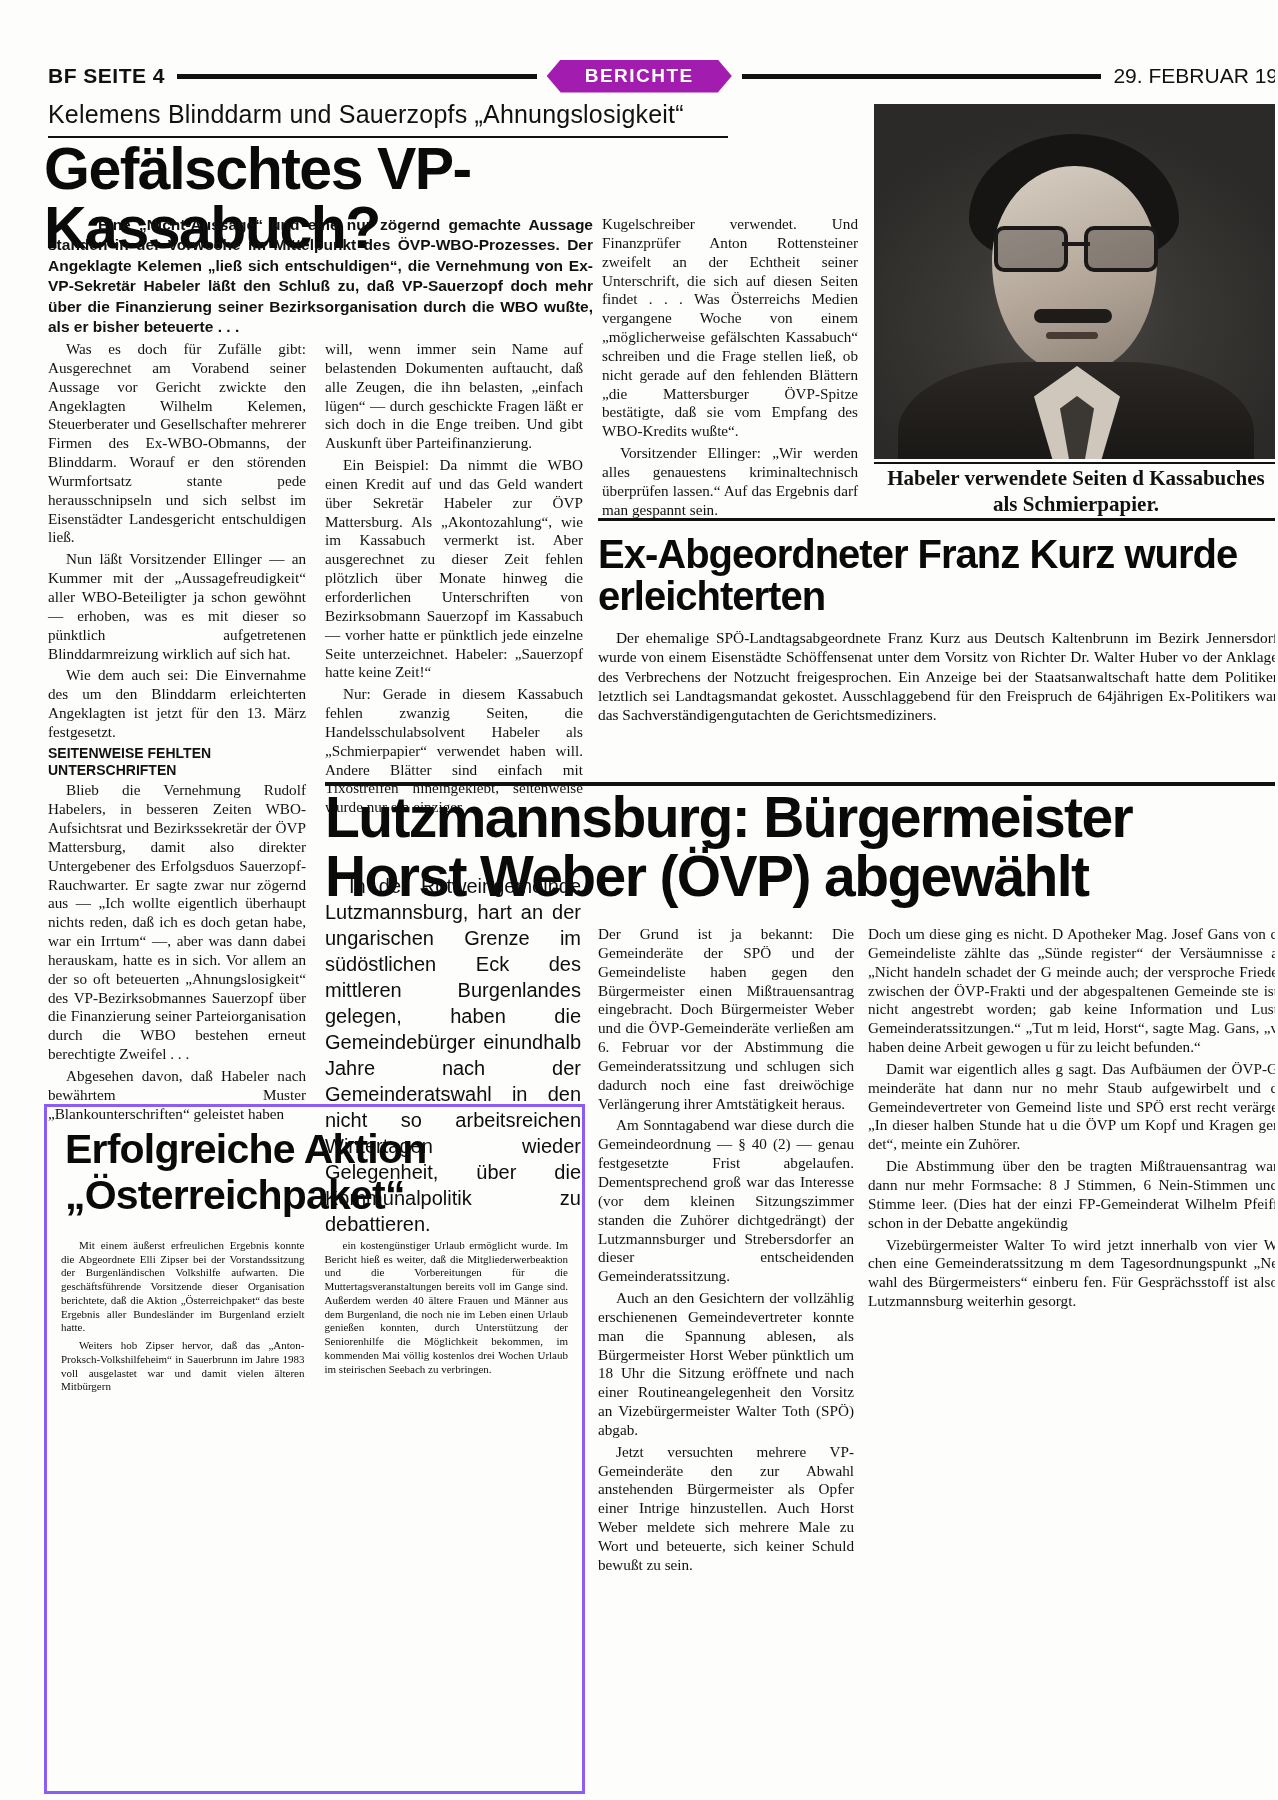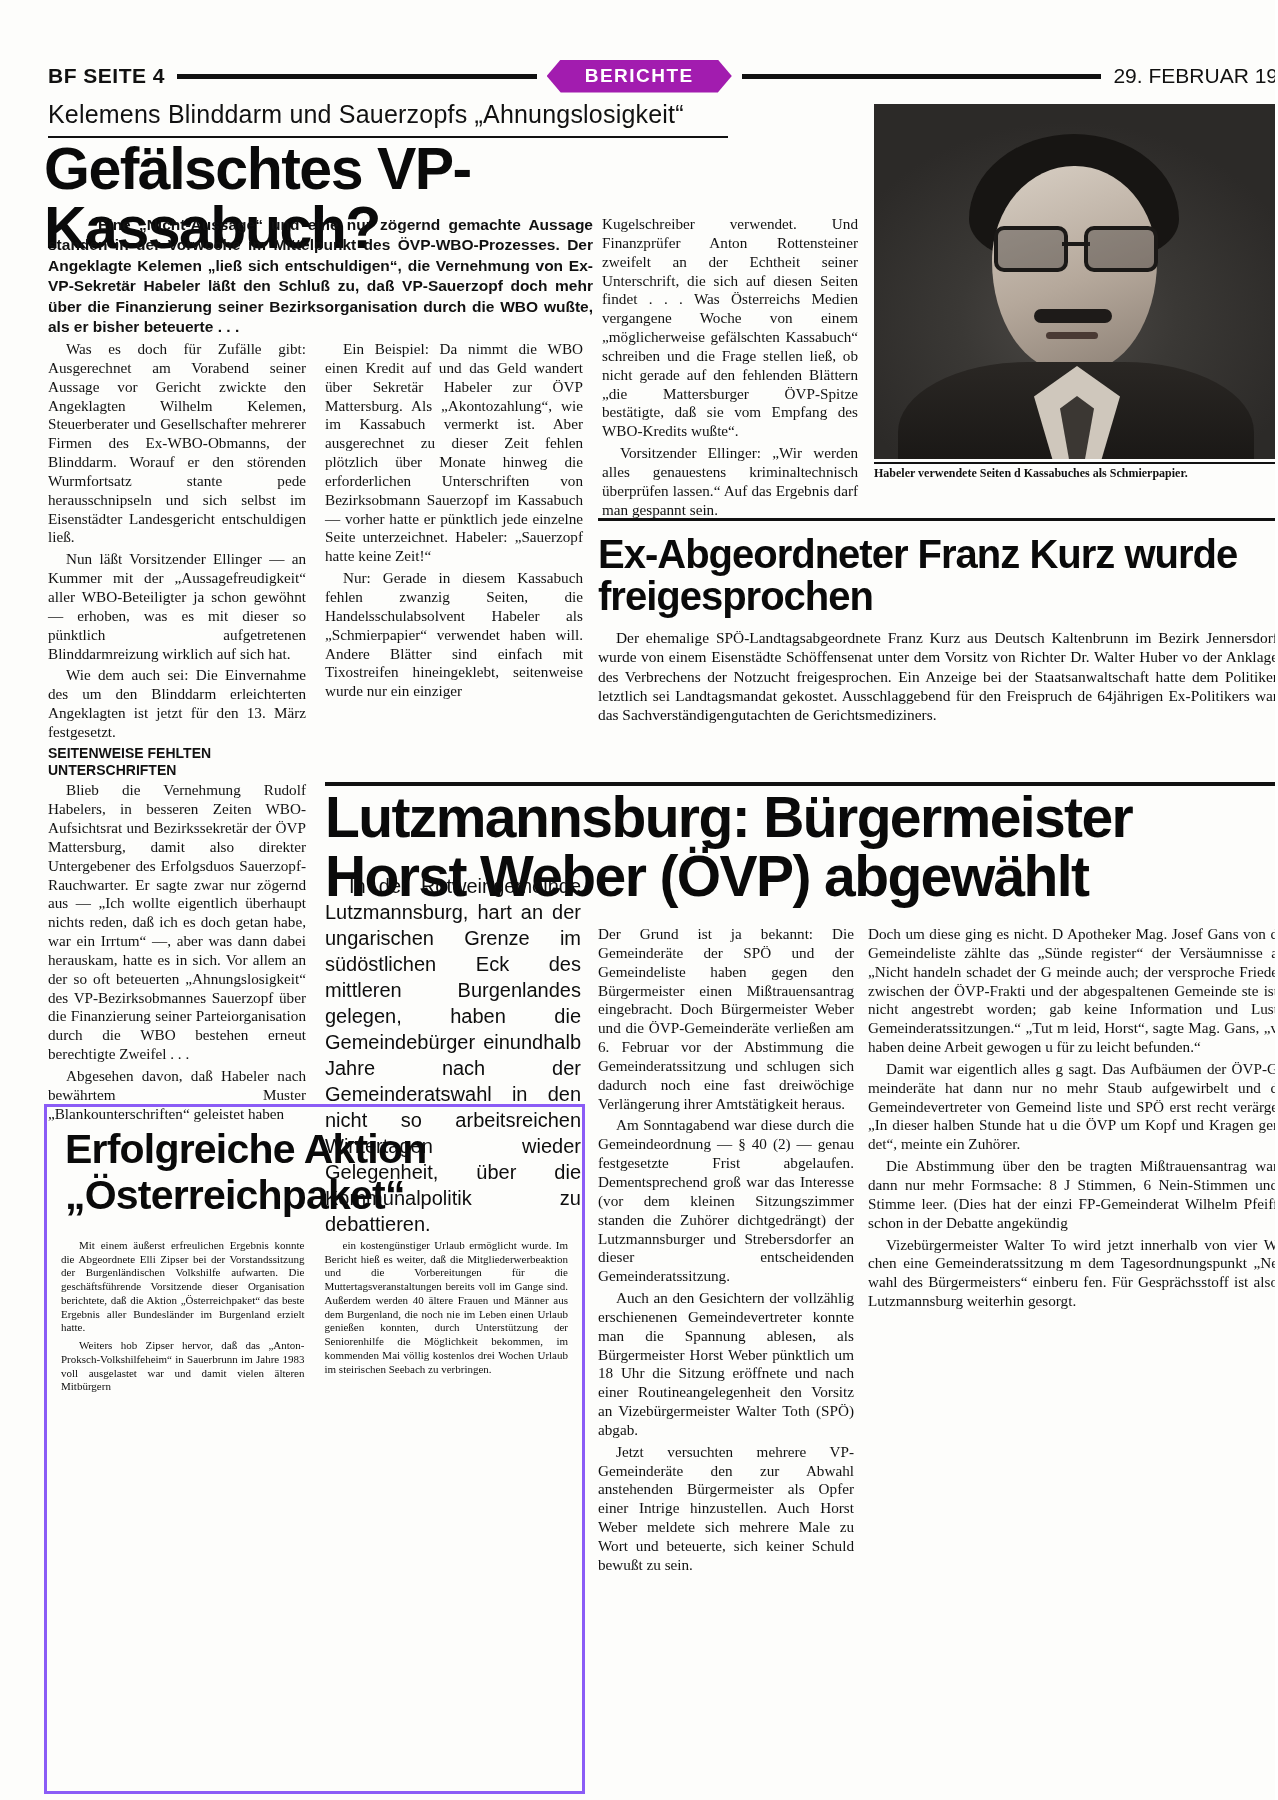--- a/index.html
+++ b/index.html
@@ -208,23 +208,24 @@
     background: #3b3733;
     clip-path: polygon(50% 0, 100% 18%, 70% 100%, 30% 100%, 0 18%);
   }
   .caption {
     position: absolute;
     left: 874px;
     top: 466px;
     width: 404px;
     font-family: "Liberation Serif", serif;
     font-weight: bold;
-    font-size: 12px;
+    font-size: 21px;
     line-height: 1.22;
     color: #111;
+    text-align: center;
   }
   .caption-rule {
     position: absolute;
     left: 874px;
     top: 462px;
     width: 404px;
     height: 2px;
     background: #111;
   }
 
@@ -355,20 +356,21 @@
   <div class="col" id="col1">
     <p>Was es doch für Zufälle gibt: Ausgerechnet am Vorabend seiner Aussage vor Gericht zwickte den Angeklagten Wilhelm Kelemen, Steuerberater und Gesellschafter mehrerer Firmen des Ex-WBO-Obmanns, der Blinddarm. Worauf er den störenden Wurmfortsatz stante pede herausschnipseln und sich selbst im Eisenstädter Landesgericht entschuldigen ließ.</p>
     <p>Nun läßt Vorsitzender Ellinger — an Kummer mit der „Aussagefreudigkeit“ aller WBO-Beteiligter ja schon gewöhnt — erhoben, was es mit dieser so pünktlich aufgetretenen Blinddarmreizung wirklich auf sich hat.</p>
     <p>Wie dem auch sei: Die Einvernahme des um den Blinddarm erleichterten Angeklagten ist jetzt für den 13. März festgesetzt.</p>
     <p class="subhead">SEITENWEISE FEHLTEN UNTERSCHRIFTEN</p>
     <p>Blieb die Vernehmung Rudolf Habelers, in besseren Zeiten WBO-Aufsichtsrat und Bezirkssekretär der ÖVP Mattersburg, damit also direkter Untergebener des Erfolgsduos Sauerzopf-Rauchwarter. Er sagte zwar nur zögernd aus — „Ich wollte eigentlich überhaupt nichts reden, daß ich es doch getan habe, war ein Irrtum“ —, aber was dann dabei herauskam, hatte es in sich. Vor allem an der so oft beteuerten „Ahnungslosigkeit“ des VP-Bezirksobmannes Sauerzopf über die Finanzierung seiner Parteiorganisation durch die WBO bestehen erneut berechtigte Zweifel . . .</p>
     <p>Abgesehen davon, daß Habeler nach bewährtem Muster „Blankounterschriften“ geleistet haben</p>
   </div>
 
   <div class="col" id="col2">
+    <p class="noindent">will, wenn immer sein Name auf belastenden Dokumenten auftaucht, daß alle Zeugen, die ihn belasten, „einfach lügen“ — durch geschickte Fragen läßt er sich doch in die Enge treiben. Und gibt Auskunft über Parteifinanzierung.</p>
     <p>Ein Beispiel: Da nimmt die WBO einen Kredit auf und das Geld wandert über Sekretär Habeler zur ÖVP Mattersburg. Als „Akontozahlung“, wie im Kassabuch vermerkt ist. Aber ausgerechnet zu dieser Zeit fehlen plötzlich über Monate hinweg die erforderlichen Unterschriften von Bezirksobmann Sauerzopf im Kassabuch — vorher hatte er pünktlich jede einzelne Seite unterzeichnet. Habeler: „Sauerzopf hatte keine Zeit!“</p>
     <p>Nur: Gerade in diesem Kassabuch fehlen zwanzig Seiten, die Handelsschulabsolvent Habeler als „Schmierpapier“ verwendet haben will. Andere Blätter sind einfach mit Tixostreifen hineingeklebt, seitenweise wurde nur ein einziger</p>
   </div>
 
   <div class="col" id="col3">
     <p class="noindent">Kugelschreiber verwendet. Und Finanzprüfer Anton Rottensteiner zweifelt an der Echtheit seiner Unterschrift, die sich auf diesen Seiten findet . . . Was Österreichs Medien vergangene Woche von einem „möglicherweise gefälschten Kassabuch“ schreiben und die Frage stellen ließ, ob nicht gerade auf den fehlenden Blättern „die Mattersburger ÖVP-Spitze bestätigte, daß sie vom Empfang des WBO-Kredits wußte“.</p>
     <p>Vorsitzender Ellinger: „Wir werden alles genauestens kriminaltechnisch überprüfen lassen.“ Auf das Ergebnis darf man gespannt sein.</p>
   </div>
 
   <div class="photo">
@@ -383,21 +385,21 @@
     <div class="mustache"></div>
     <div class="mouth"></div>
     <div class="shoulders"></div>
     <div class="shirt"></div>
     <div class="tie"></div>
   </div>
   <div class="caption-rule"></div>
   <div class="caption">Habeler verwendete Seiten d Kassabuches als Schmierpapier.</div>
 
   <div class="kurz-box">
-    <div class="kurz-head">Ex-Abgeordneter Franz Kurz wurde freigesprochen</div>
+    <div class="kurz-head">Ex-Abgeordneter Franz Kurz wurde erleichterten</div>
     <div class="kurz-body">
       <p>Der ehemalige SPÖ-Landtagsabgeordnete Franz Kurz aus Deutsch Kaltenbrunn im Bezirk Jennersdorf wurde von einem Eisenstädte Schöffensenat unter dem Vorsitz von Richter Dr. Walter Huber vo der Anklage des Verbrechens der Notzucht freigesprochen. Ein Anzeige bei der Staatsanwaltschaft hatte dem Politiker letztlich sei Landtagsmandat gekostet. Ausschlaggebend für den Freispruch de 64jährigen Ex-Politikers war das Sachverständigengutachten de Gerichtsmediziners.</p>
     </div>
   </div>
 
   <div class="lutz-rule"></div>
   <div class="lutz-head">Lutzmannsburg: Bürgermeister Horst Weber (ÖVP) abgewählt</div>
   <div class="lutz-lead">
     <span class="indent">In der Rotweingemeinde Lutzmannsburg, hart an der ungarischen Grenze im südöstlichen Eck des mittleren Burgenlandes gelegen, haben die Gemeindebürger einundhalb Jahre nach der Gemeinderatswahl in den nicht so arbeitsreichen Wintertagen wieder Gelegenheit, über die Kommunalpolitik zu debattieren.</span>
   </div>

